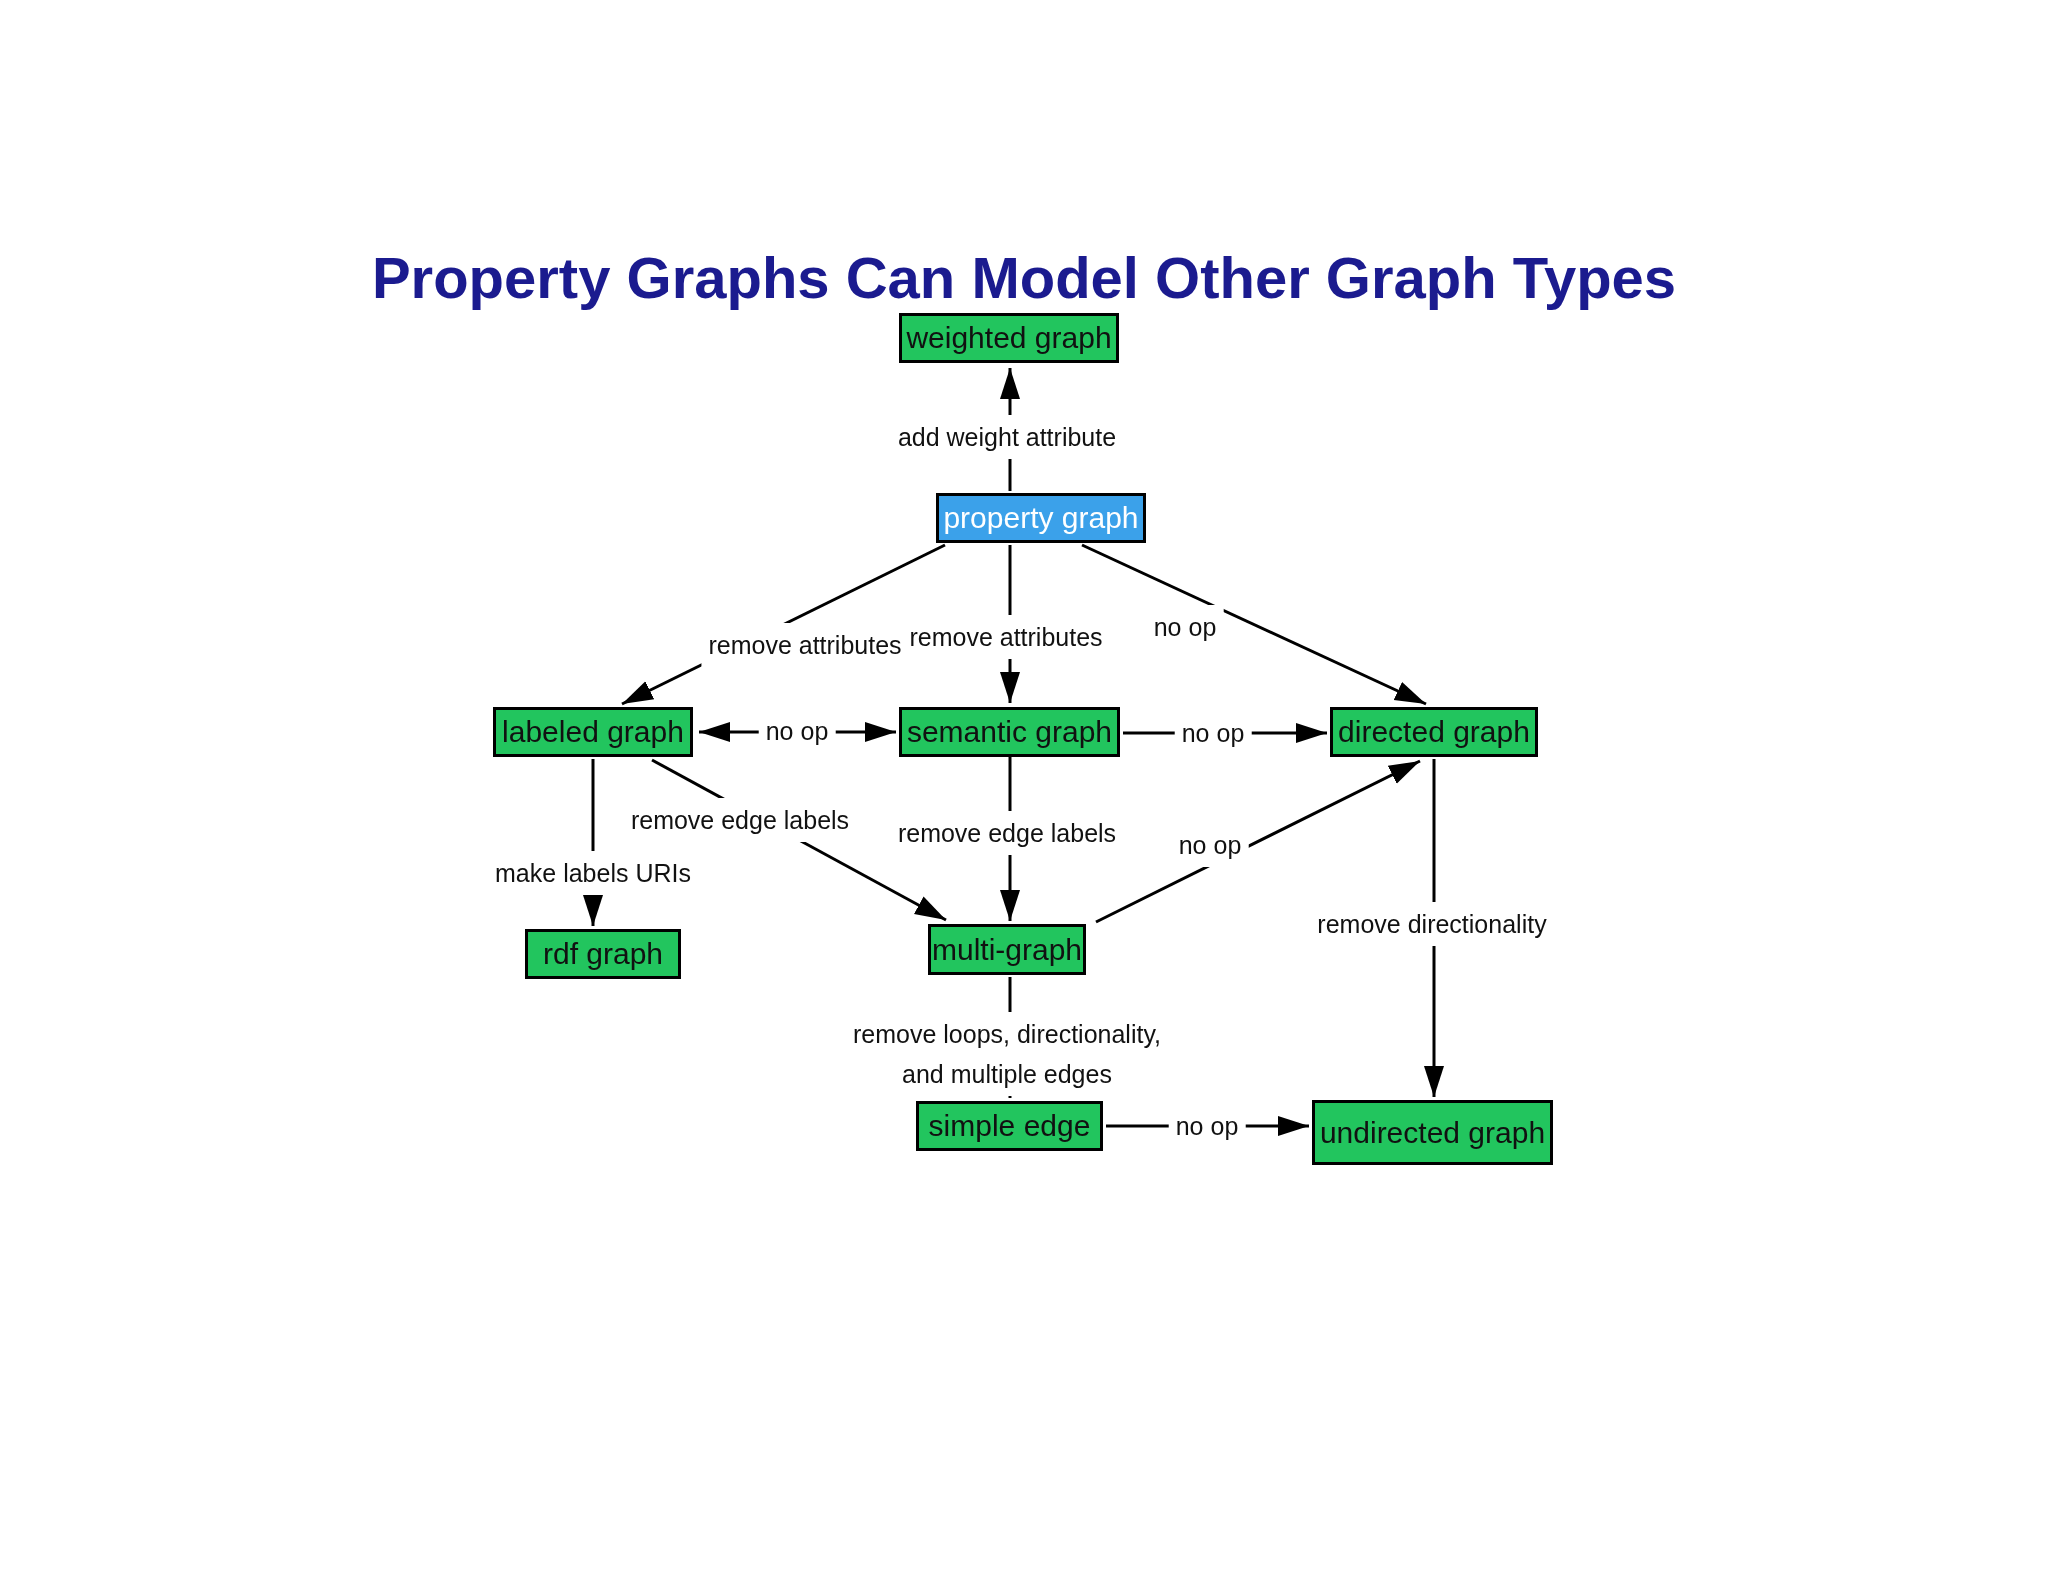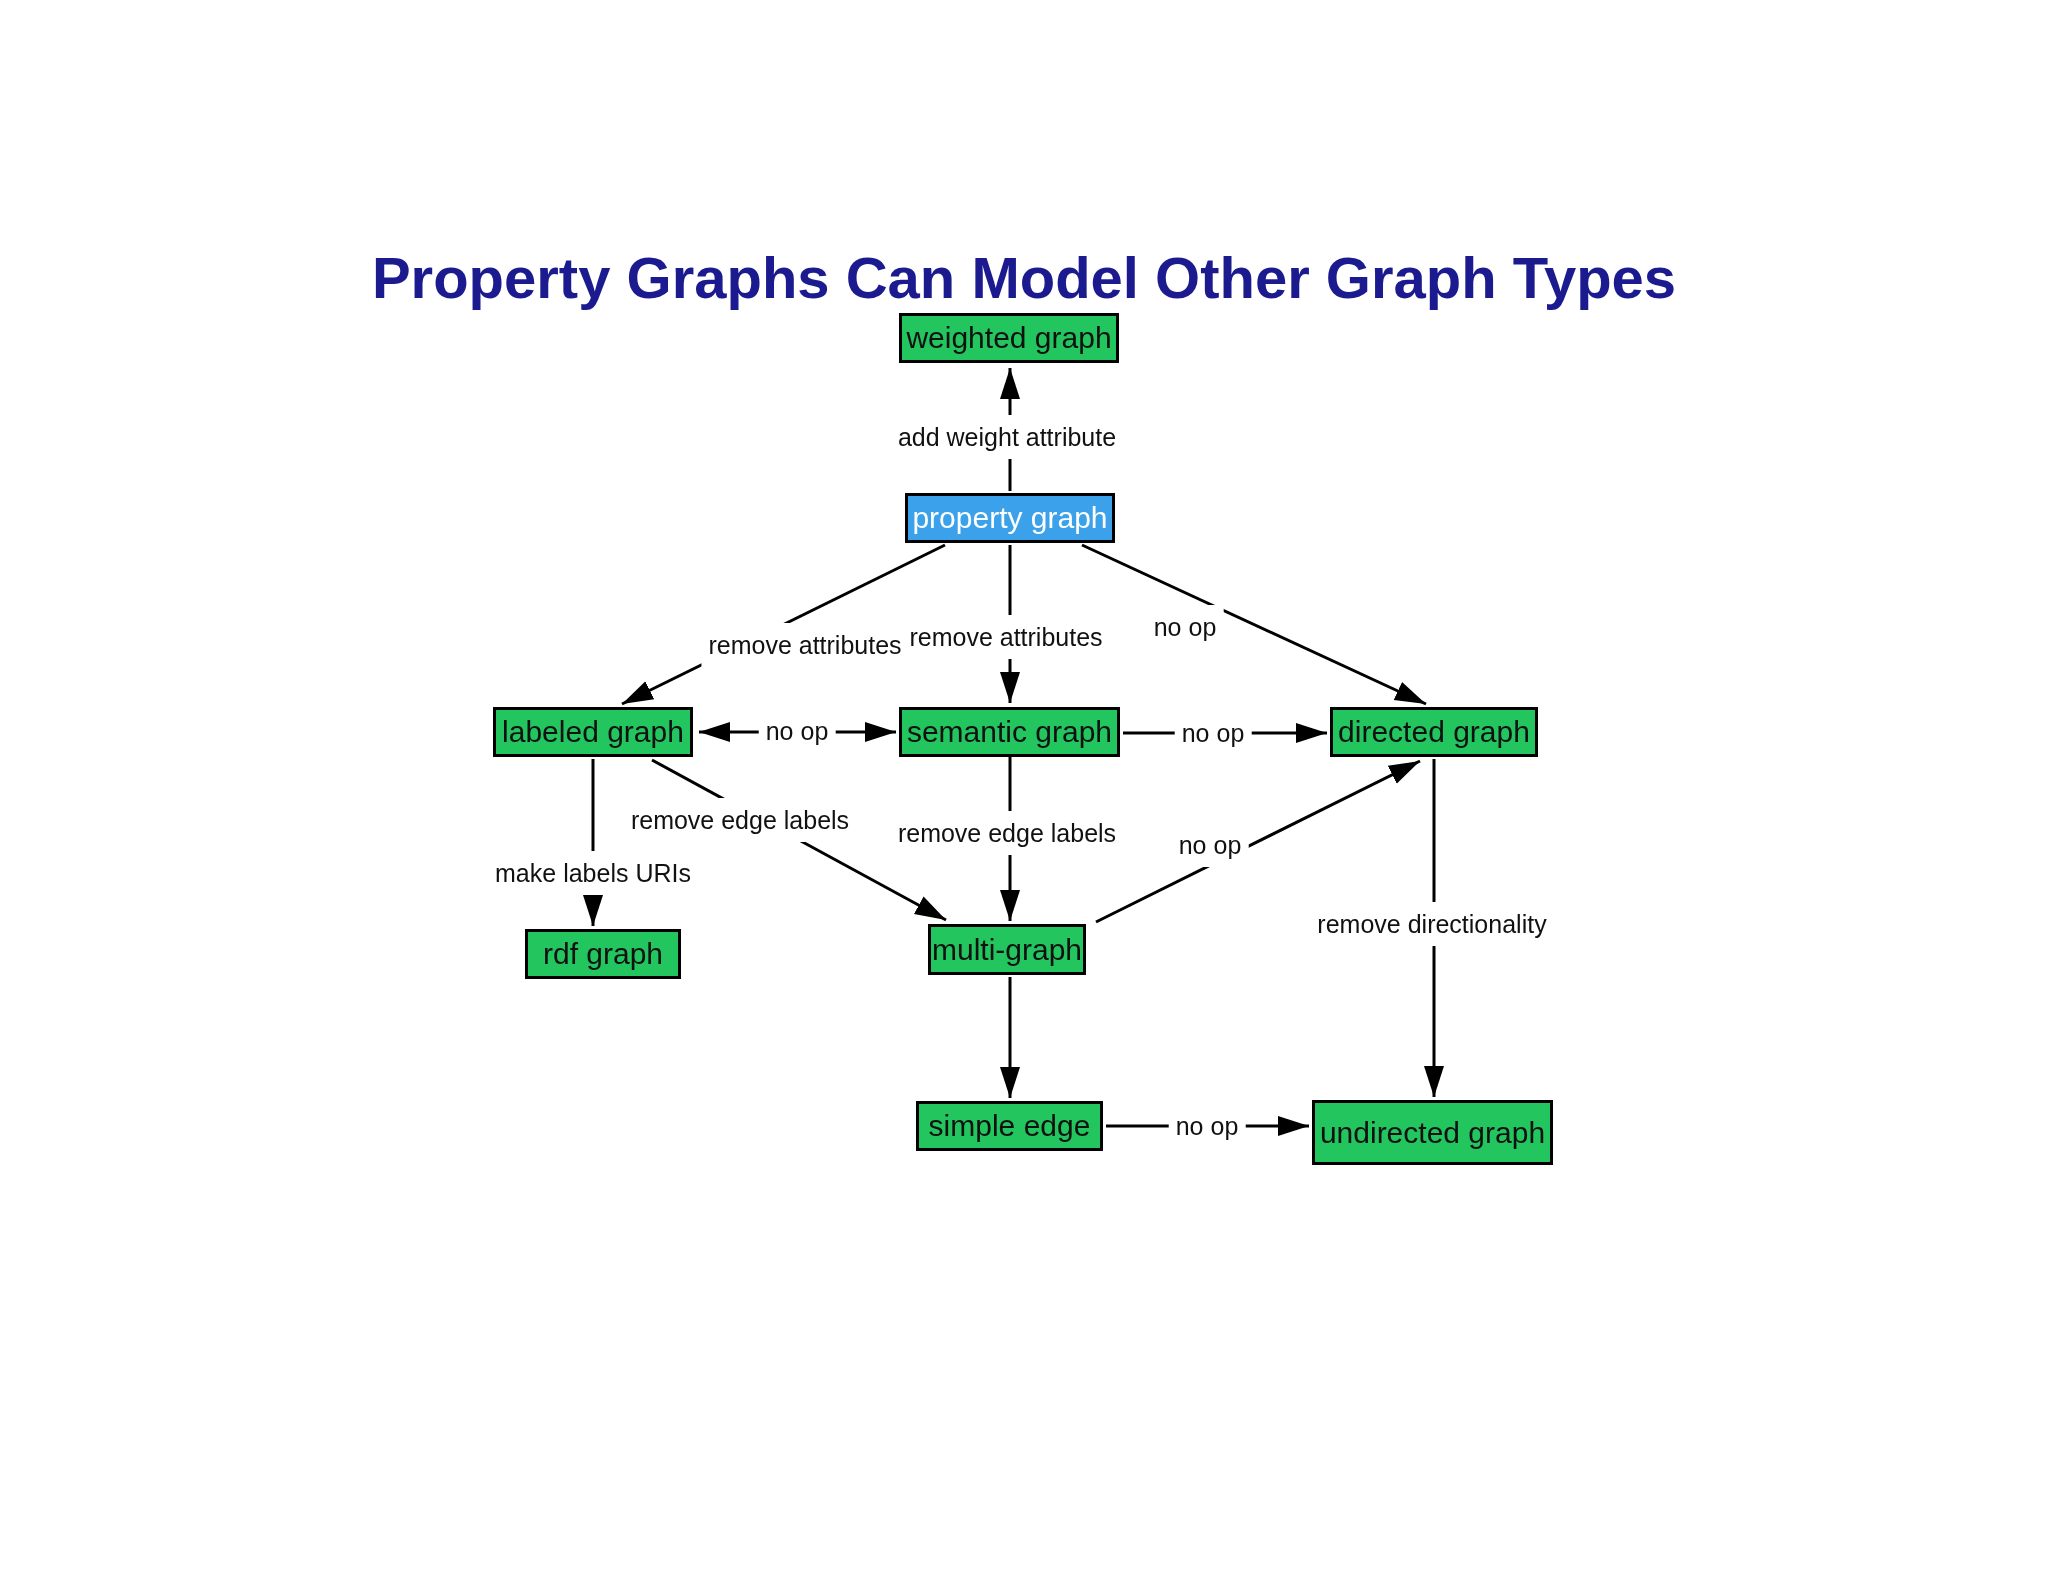--- a/index.html
+++ b/index.html
@@ -67,24 +67,26 @@
   <div class="edge-label" style="left:805px;top:645px">remove attributes</div>
   <div class="edge-label" style="left:1006px;top:637px">remove attributes</div>
   <div class="edge-label" style="left:1185px;top:627px">no op</div>
   <div class="edge-label" style="left:797px;top:731px">no op</div>
   <div class="edge-label" style="left:1213px;top:733px">no op</div>
   <div class="edge-label" style="left:593px;top:873px">make labels URIs</div>
   <div class="edge-label" style="left:740px;top:820px">remove edge labels</div>
   <div class="edge-label" style="left:1007px;top:833px">remove edge labels</div>
   <div class="edge-label" style="left:1210px;top:845px">no op</div>
   <div class="edge-label" style="left:1432px;top:924px">remove directionality</div>
+  <div class="edge-label" style="left:1007px;top:1054px">remove loops, directionality,
+and multiple edges</div>
   <div class="edge-label" style="left:1207px;top:1126px">no op</div>
 
   <div class="node" style="left:899px;top:313px;width:220px;height:50px">weighted graph</div>
-  <div class="node highlight" style="left:905px;top:493px;width:210px;height:50px">property graph</div>
+  <div class="node highlight" style="left:936px;top:493px;width:210px;height:50px">property graph</div>
   <div class="node" style="left:493px;top:707px;width:200px;height:50px">labeled graph</div>
   <div class="node" style="left:899px;top:707px;width:221px;height:50px">semantic graph</div>
   <div class="node" style="left:1330px;top:707px;width:208px;height:50px">directed graph</div>
   <div class="node" style="left:525px;top:929px;width:156px;height:50px">rdf graph</div>
   <div class="node" style="left:928px;top:924px;width:158px;height:51px">multi-graph</div>
   <div class="node" style="left:916px;top:1101px;width:187px;height:50px">simple edge</div>
   <div class="node" style="left:1312px;top:1100px;width:241px;height:65px">undirected graph</div>
 
 
 </div>

